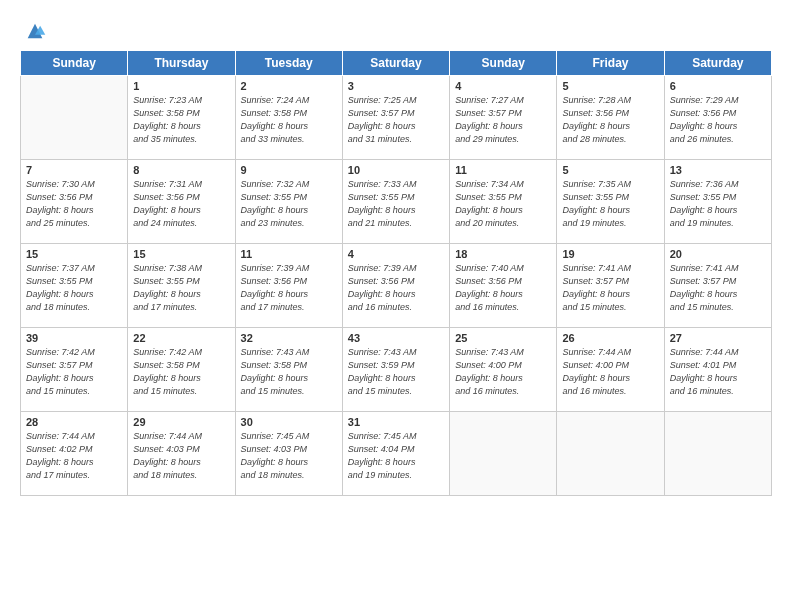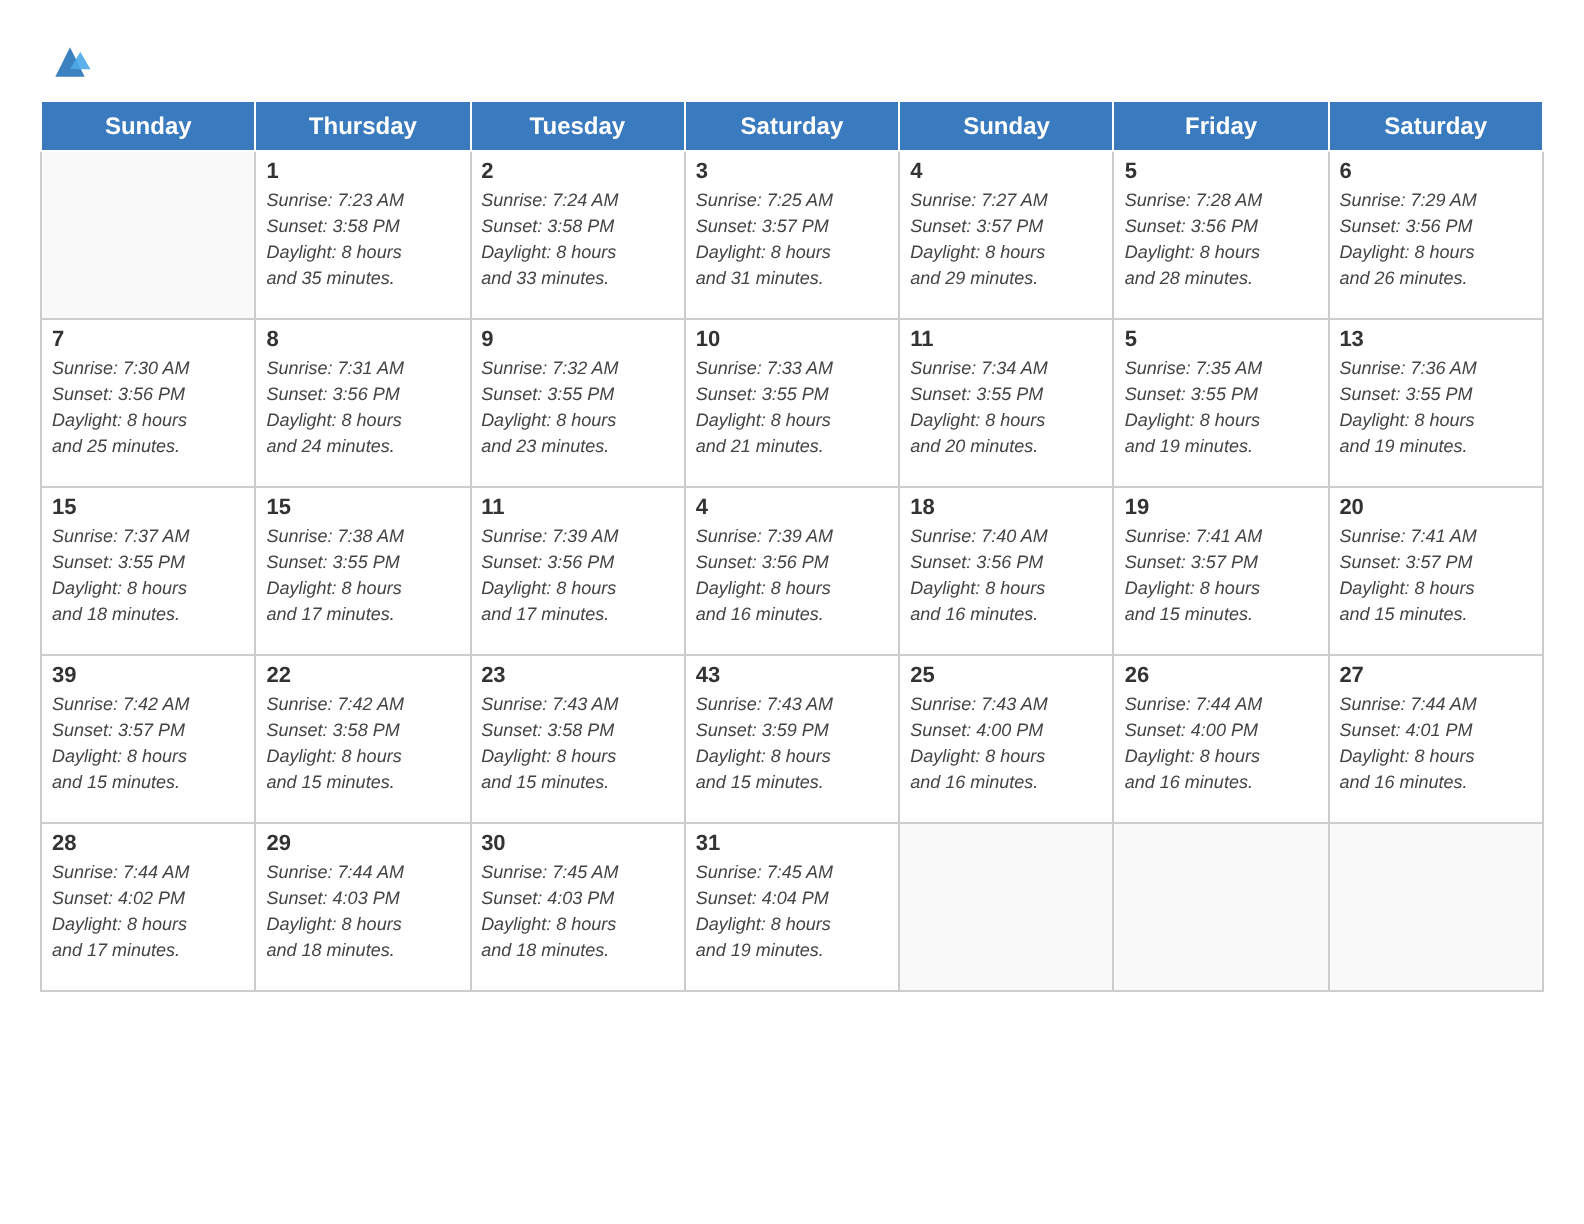--- a/index.html
+++ b/index.html
@@ -225,21 +225,21 @@
         <tr>
           <td>
             <span class="day-number">39</span>
             <div class="day-info">Sunrise: 7:42 AM<br>Sunset: 3:57 PM<br>Daylight: 8 hours<br>and 15 minutes.</div>
           </td>
           <td>
             <span class="day-number">22</span>
             <div class="day-info">Sunrise: 7:42 AM<br>Sunset: 3:58 PM<br>Daylight: 8 hours<br>and 15 minutes.</div>
           </td>
           <td>
-            <span class="day-number">23</span>
+            <span class="day-number">32</span>
             <div class="day-info">Sunrise: 7:43 AM<br>Sunset: 3:58 PM<br>Daylight: 8 hours<br>and 15 minutes.</div>
           </td>
           <td>
             <span class="day-number">43</span>
             <div class="day-info">Sunrise: 7:43 AM<br>Sunset: 3:59 PM<br>Daylight: 8 hours<br>and 15 minutes.</div>
           </td>
           <td>
             <span class="day-number">25</span>
             <div class="day-info">Sunrise: 7:43 AM<br>Sunset: 4:00 PM<br>Daylight: 8 hours<br>and 16 minutes.</div>
           </td>

